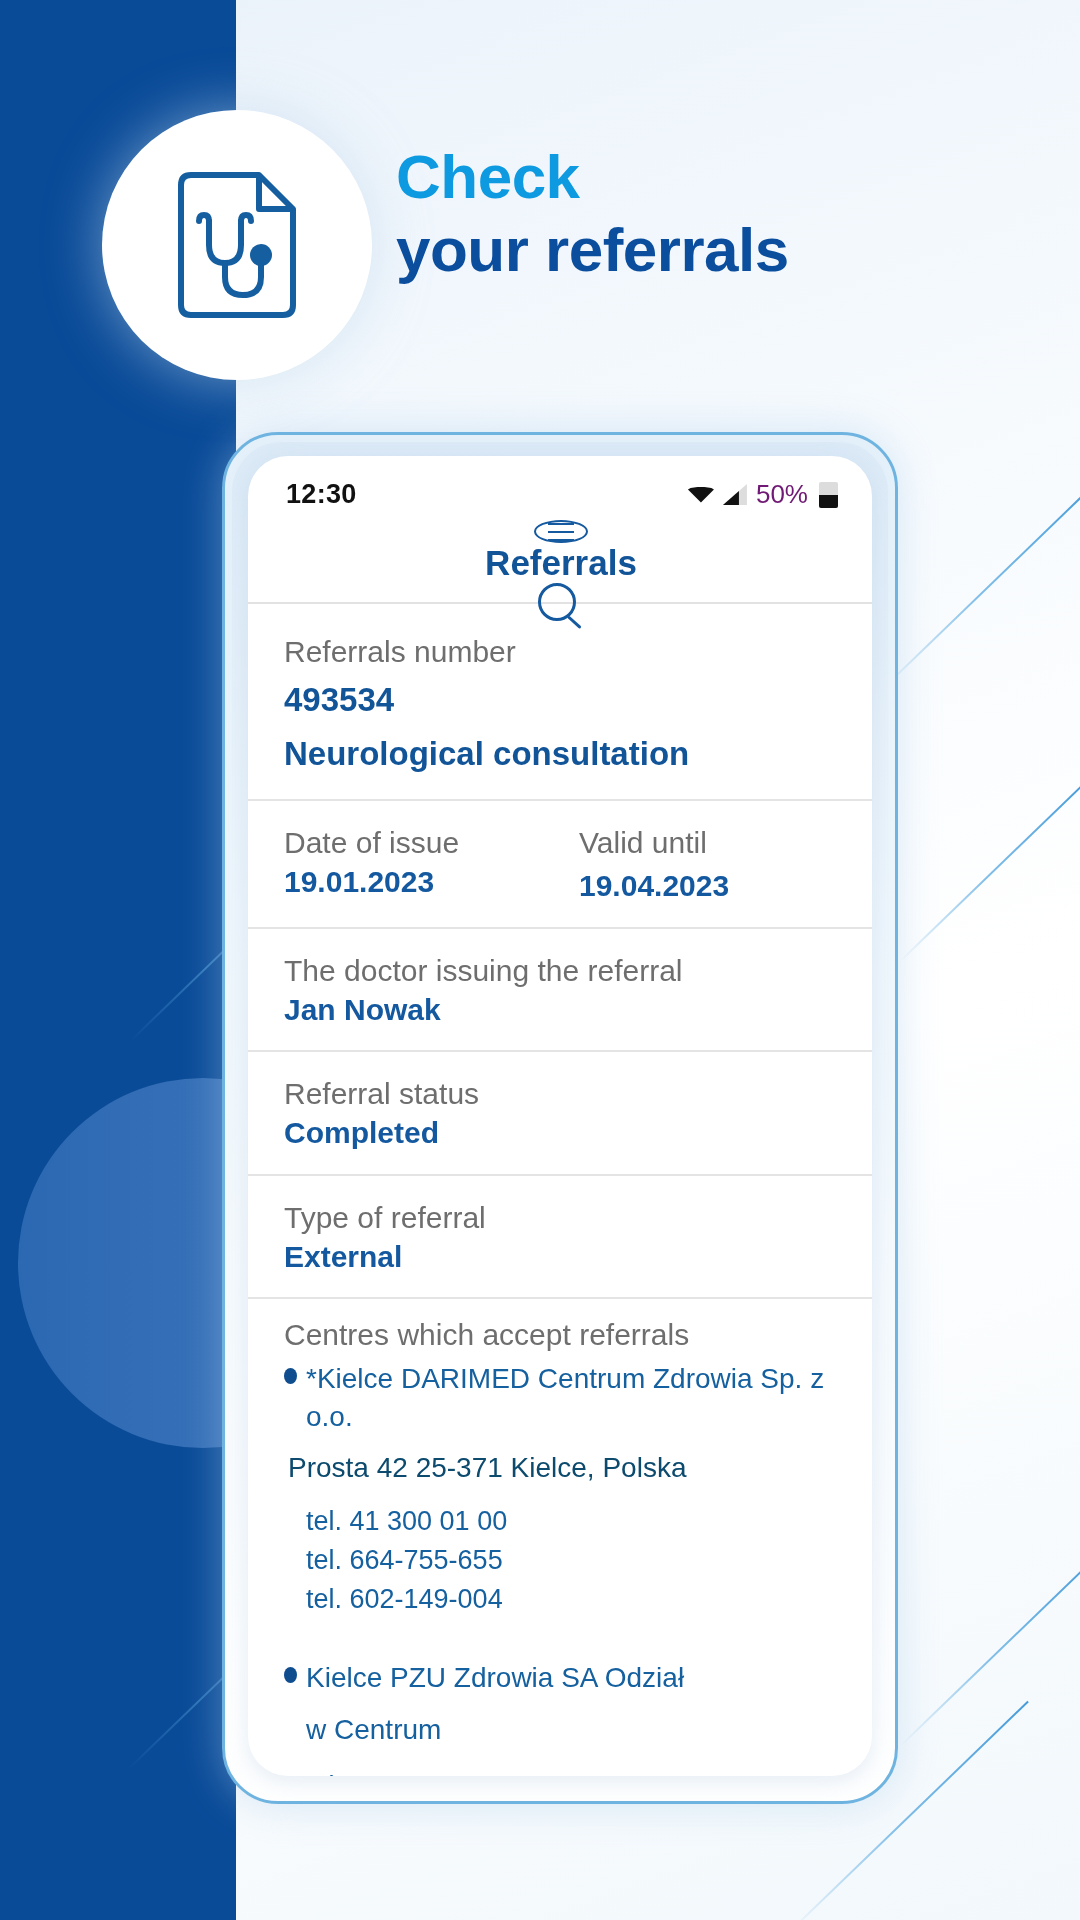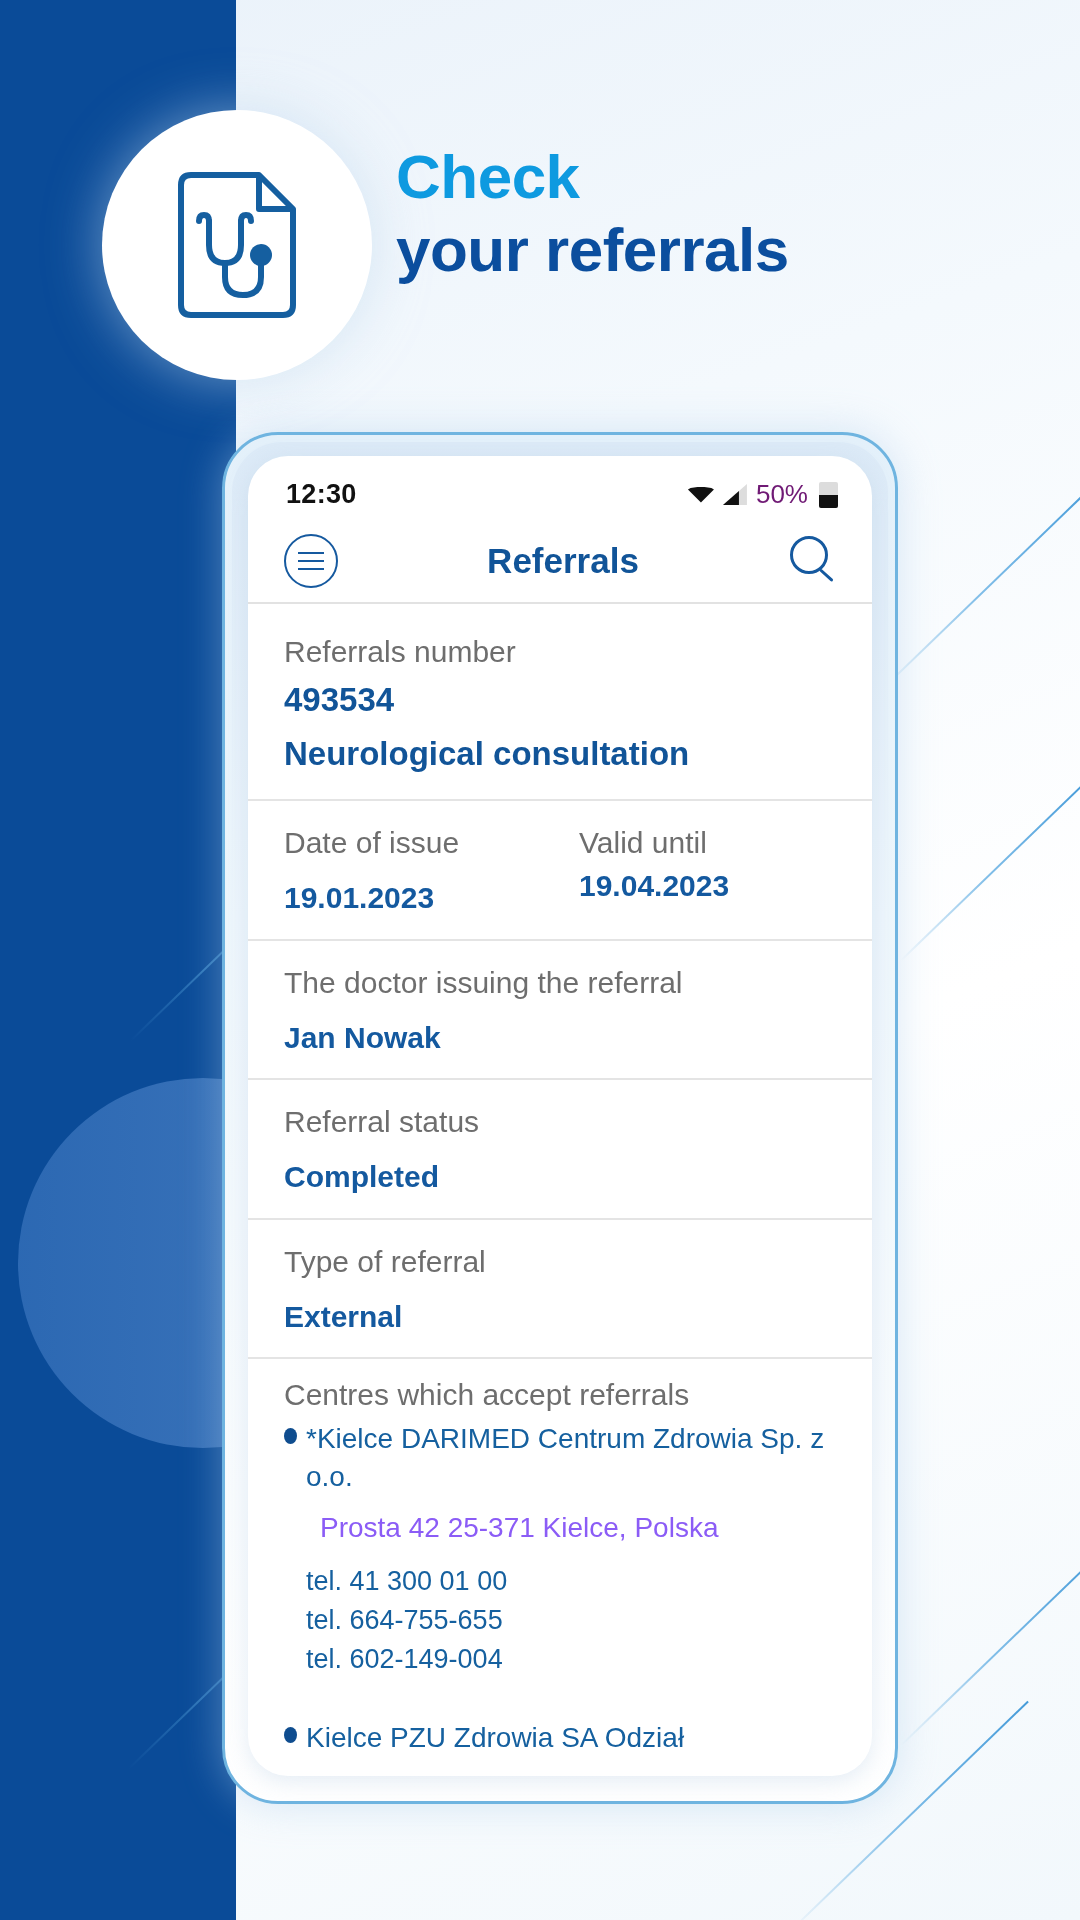--- a/index.html
+++ b/index.html
@@ -98,52 +98,52 @@
     background:#111;
     clip-path:polygon(100% 0,100% 100%,0 100%);
   }
   .status-batt-pct { font-size:26px; color:#701a75; letter-spacing:0; }
   .ico-batt { width:19px; height:26px; background:#dcdcdc; border-radius:2px; position:relative; margin-left:2px; }
   .ico-batt::after{ content:""; position:absolute; left:0; bottom:0; width:19px; height:13px; background:#111; border-radius:0 0 2px 2px; }
 
   
   .appbar {
     height:84px; display:flex; align-items:center; padding:0 34px 0 36px;
-    border-bottom:2px solid #e2e2e2; position:relative;
+    border-bottom:2px solid #e2e2e2; position:relative;flex-direction:column;
   }
   .burger { width:54px; height:54px; border:2px solid #15599f; border-radius:50%;
             display:flex; flex-direction:column; align-items:center; justify-content:center; gap:6px; }
   .burger i { display:block; width:26px; height:2px; background:#15599f; }
   .appbar-title { flex:1; text-align:center; font-size:35px; font-weight:bold; color:#115498; }
   .search-ico { width:50px; height:50px; position:relative; }
   .search-ico .ring { position:absolute; left:2px; top:0; width:38px; height:38px;
                       border:3px solid #15599f; border-radius:50%; }
   .search-ico .stem { position:absolute; left:32px; top:32px; width:17px; height:3px;
                       background:#15599f; transform:rotate(42deg); transform-origin:0 50%; border-radius:2px; }
 
   
   .section { padding:22px 36px 20px 36px; border-bottom:2px solid #e4e4e4; }
   .lbl { font-size:30px; color:#6e6e6e; line-height:1.3; }
-  .val { font-size:30px; font-weight:bold; color:#14599f; line-height:1.35;margin-top:16px; }
+  .val { font-size:30px; font-weight:bold; color:#14599f; line-height:1.35; }
 
   .sec-head { padding:28px 36px 26px 36px; }
   .sec-head .val-no { font-size:33px; font-weight:bold; color:#115498; margin-top:10px; }
   .sec-head .val-name { font-size:33px; font-weight:bold; color:#115498; margin-top:16px; }
 
   .two-col { display:flex; }
   .two-col > div { flex:1; }
   .two-col .right { padding-left:38px; }
 
   
   .centres { padding:16px 36px 26px 36px; }
   .centre-item { margin-top:6px; }
   .centre-name { display:flex; align-items:flex-start; gap:9px; font-size:28px; color:#15609f; line-height:1.35; }
   .dot { width:13px; height:16px; border-radius:50%; background:#0f4d8f; flex:none; margin-top:8px; }
   .centre-line2 { font-size:28px; color:#15609f; margin:14px 0 0 22px; line-height:1.35; }
-  .centre-addr { font-size:28px; color:#8b5cf6; margin:16px 0 0 36px; }
+  .centre-addr { font-size:28px; color:#0c4a6e; margin:16px 0 0 4px; }
   .tels { margin:18px 0 0 22px; }
   .tel { font-size:27px; color:#15609f; line-height:1.45; }
   .gap-centres { height:34px; }
 </style>
 </head>
 <body>
 
 <div class="bg-root">
   <div class="bg-right"></div>
   <div class="bg-left-panel"></div>

